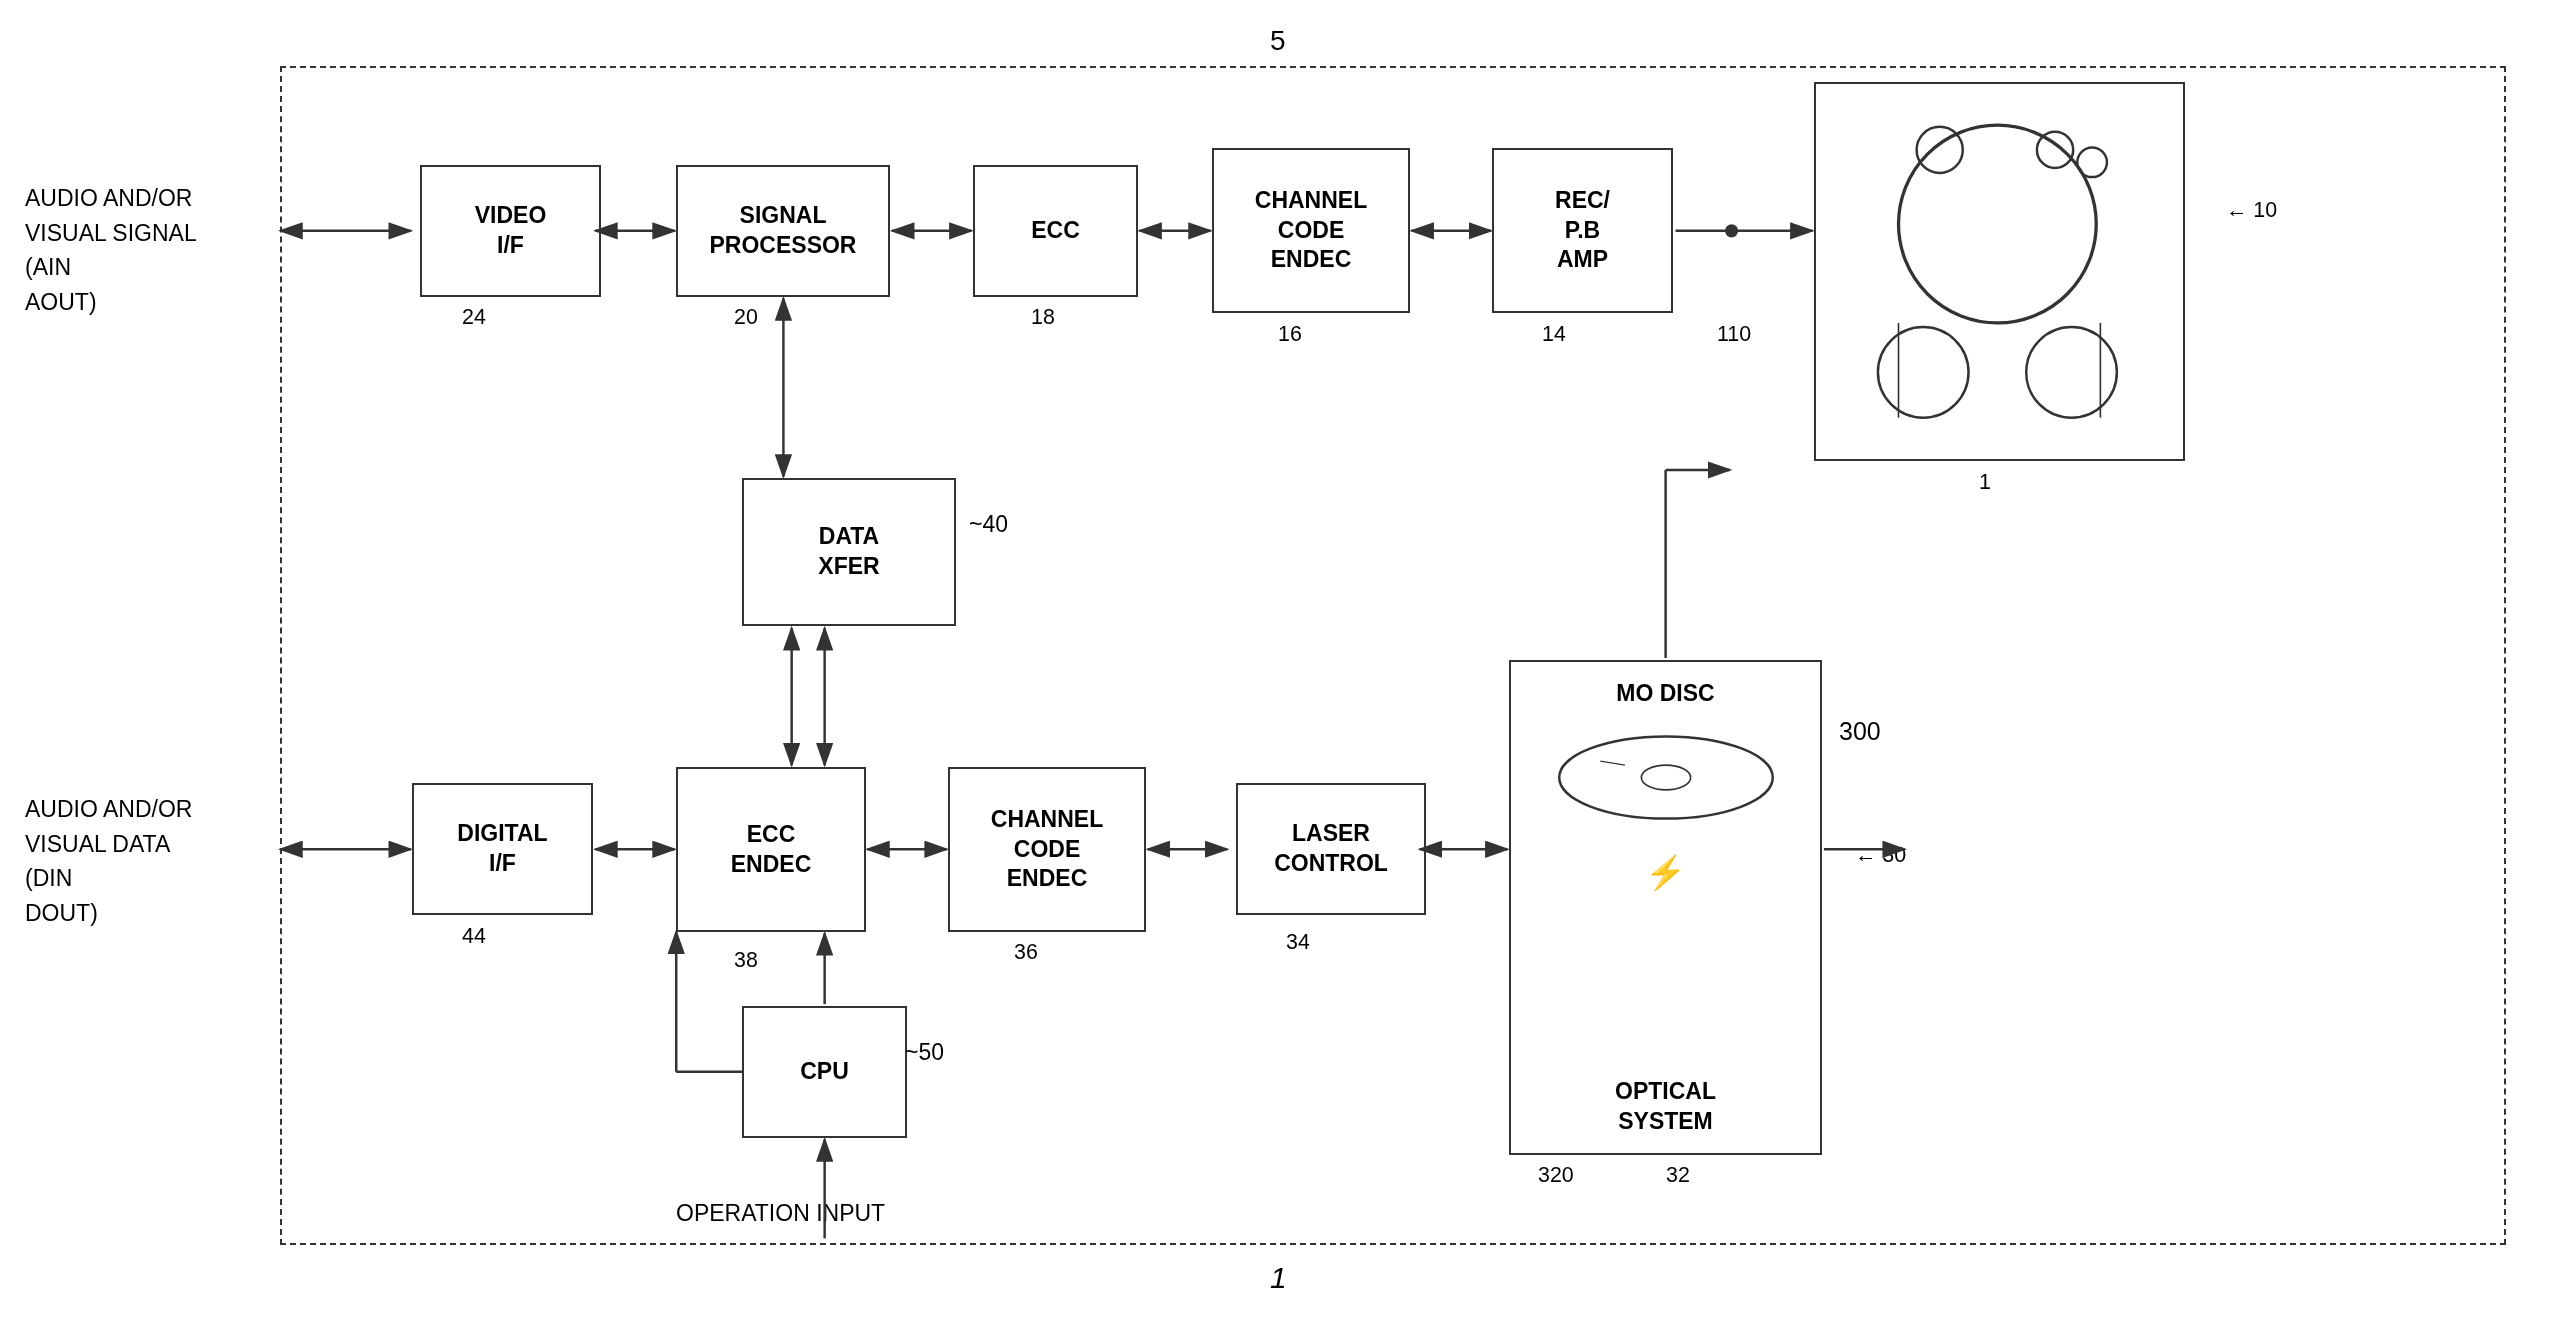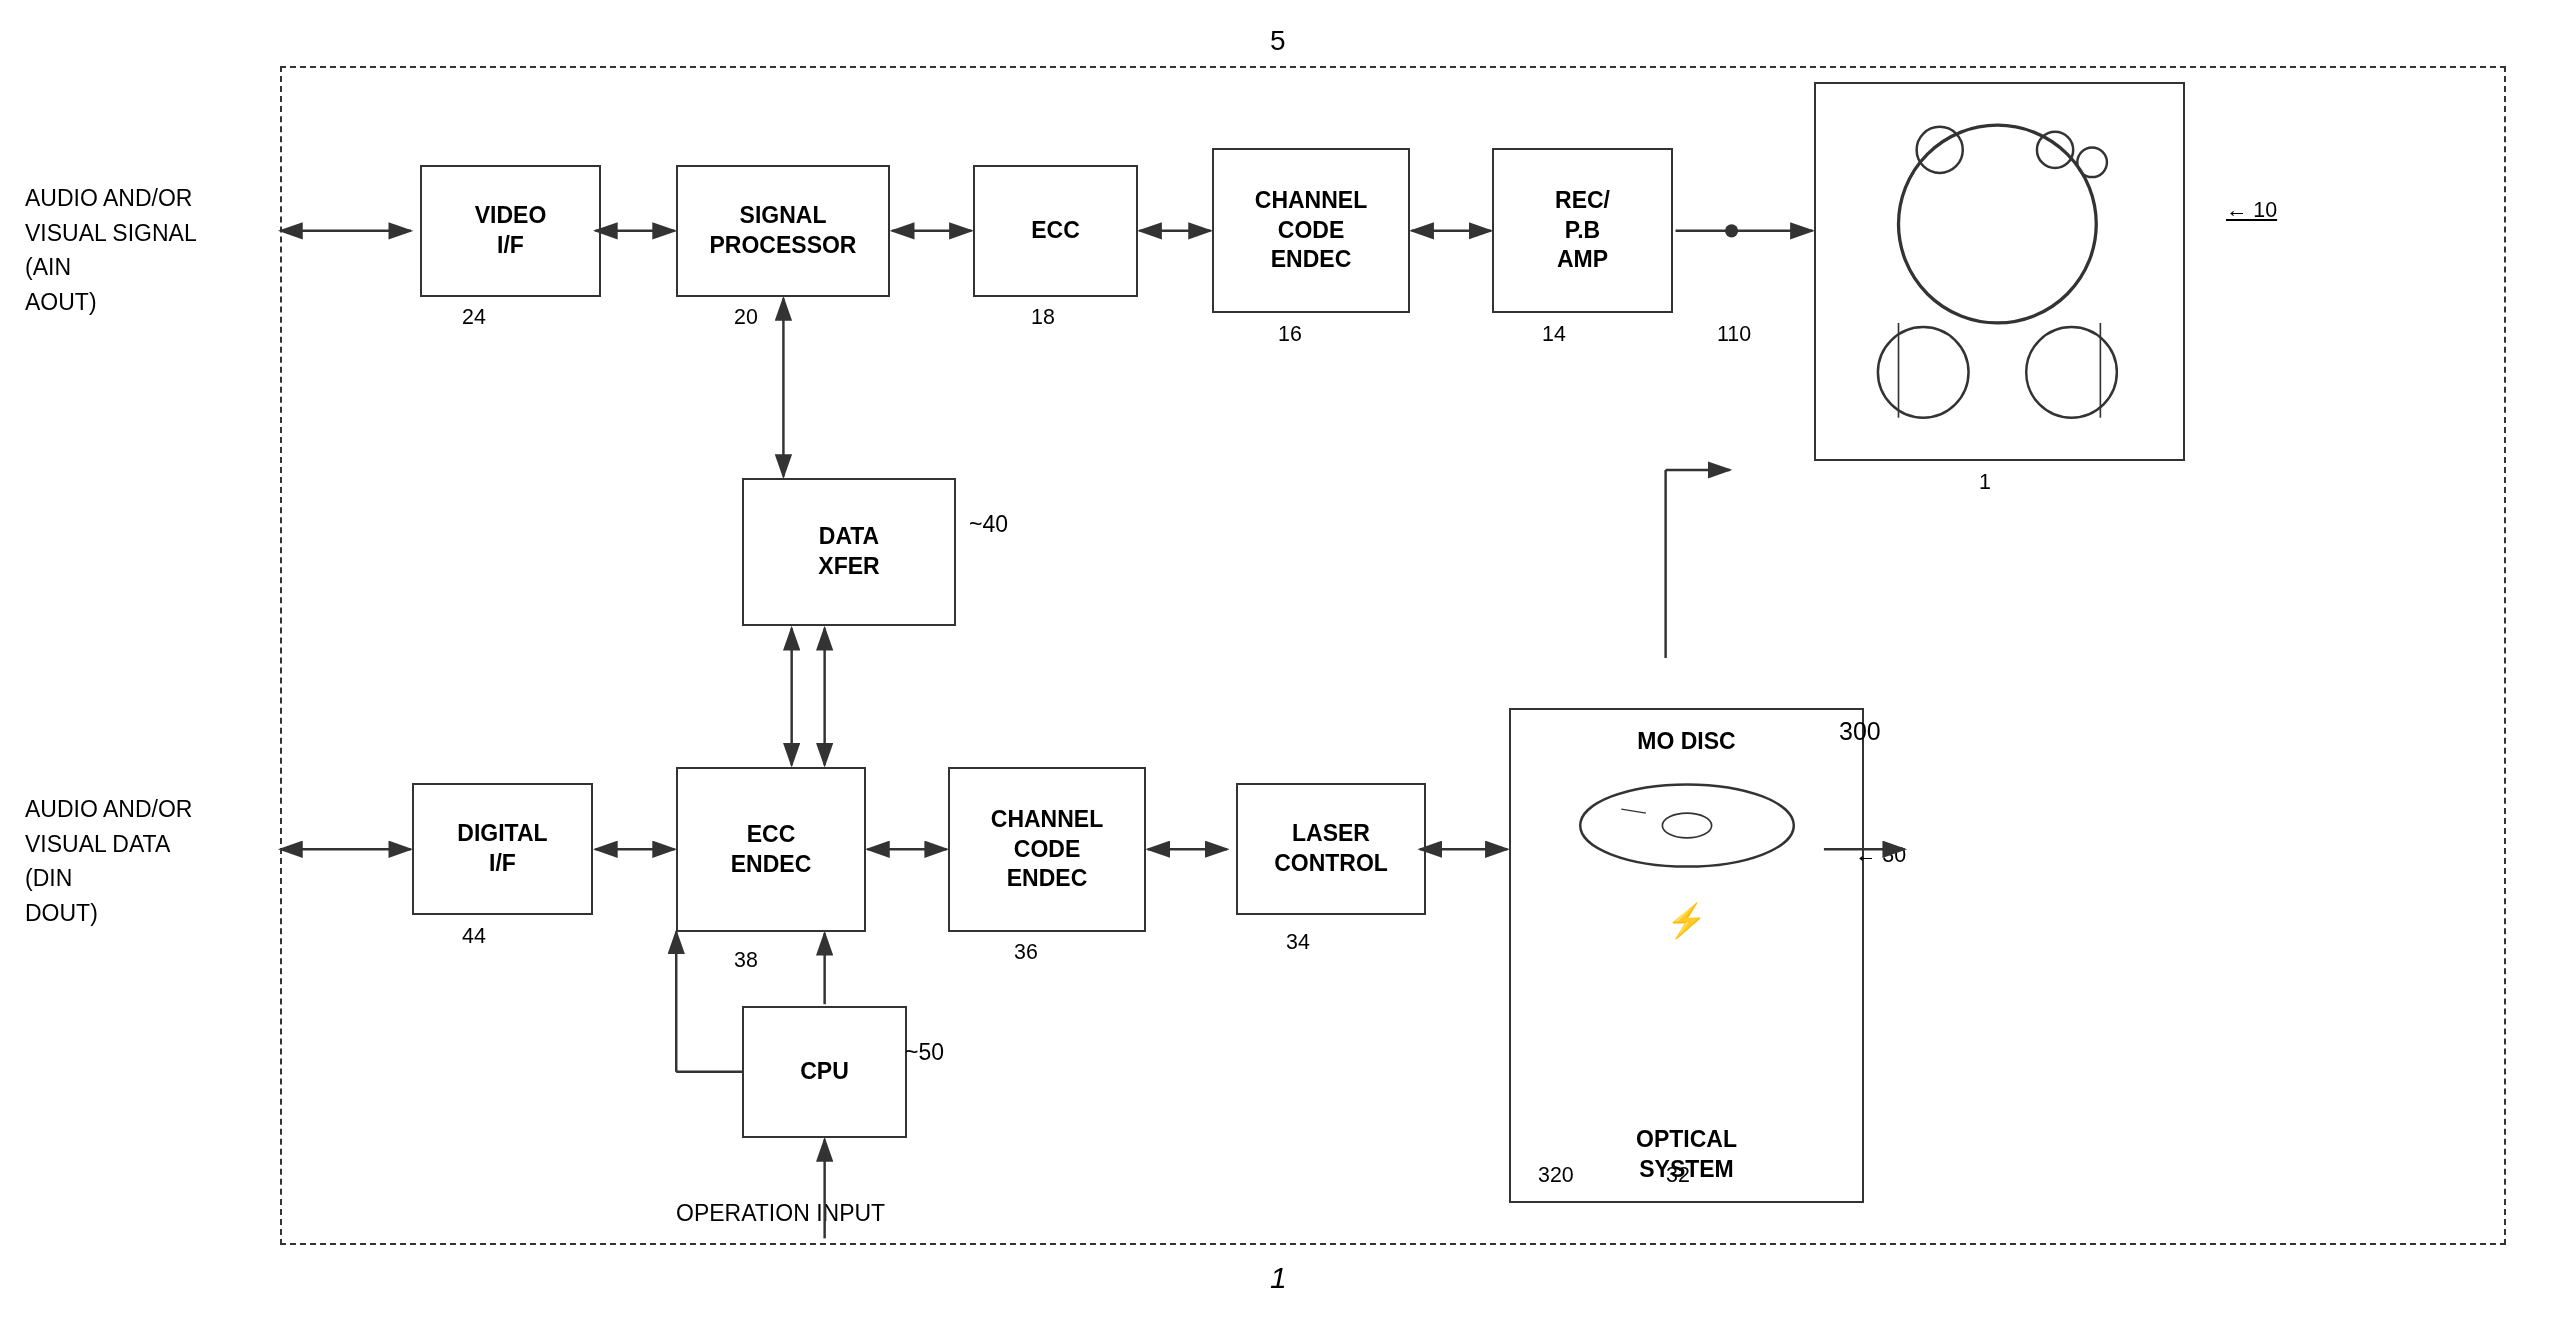--- a/index.html
+++ b/index.html
@@ -111,21 +111,21 @@
       <circle cx="130" cy="350" r="55" fill="none" stroke="#333" stroke-width="3"></circle>
       <circle cx="310" cy="350" r="55" fill="none" stroke="#333" stroke-width="3"></circle>
 
       <line x1="100" y1="290" x2="100" y2="405" stroke="#333" stroke-width="2"></line>
       <line x1="345" y1="290" x2="345" y2="405" stroke="#333" stroke-width="2"></line>
     </svg>
   </div>
 
   <div class="label" style="left:1979px; top:470px;">1</div>
 
-  <div class="label" style="left:2226px; top:198px;text-decoration:underline;">← 10</div>
+  <div class="label" style="left:2226px; top:198px;">← 10</div>
 
   <div class="block" style="left:742px; top:478px; width:214px; height:148px;">
     <span>DATA<br>XFER</span>
   </div>
   <div class="label" style="left:969px; top:511px; font-size:23px;">~40</div>
 
   <div class="block" style="left:412px; top:783px; width:181px; height:132px;">
     <span>DIGITAL<br>I/F</span>
   </div>
   <div class="label" style="left:462px; top:924px;">44</div>
@@ -138,21 +138,21 @@
   <div class="block" style="left:948px; top:767px; width:198px; height:165px;">
     <span>CHANNEL<br>CODE<br>ENDEC</span>
   </div>
   <div class="label" style="left:1014px; top:940px;">36</div>
 
   <div class="block" style="left:1229px; top:783px; width:190px; height:132px;margin-left:7px;">
     <span>LASER<br>CONTROL</span>
   </div>
   <div class="label" style="left:1286px; top:924px;margin-top:6px;">34</div>
 
-  <div class="block" style="left:1509px; top:660px; width:355px; height:495px; flex-direction:column; justify-content:flex-end; padding-bottom:16.5px;margin-top:48px;">
+  <div class="block" style="left:1509px; top:660px; width:313px; height:495px; flex-direction:column; justify-content:flex-end; padding-bottom:16.5px;">
 
     <div style="position:absolute; top:16.5px; left:50%; transform:translateX(-50%); font-size:23px; font-weight:bold; white-space:nowrap;">MO DISC</div>
 
     <svg style="position:absolute; top:58px; left:50%; transform:translateX(-50%);" width="231" height="115" viewBox="0 0 280 140">
 
       <ellipse cx="140" cy="70" rx="130" ry="50" fill="none" stroke="#333" stroke-width="3"></ellipse>
 
       <ellipse cx="140" cy="70" rx="30" ry="15" fill="none" stroke="#333" stroke-width="2"></ellipse>
 
       <line x1="60" y1="50" x2="90" y2="55" stroke="#333" stroke-width="1.5"></line>

